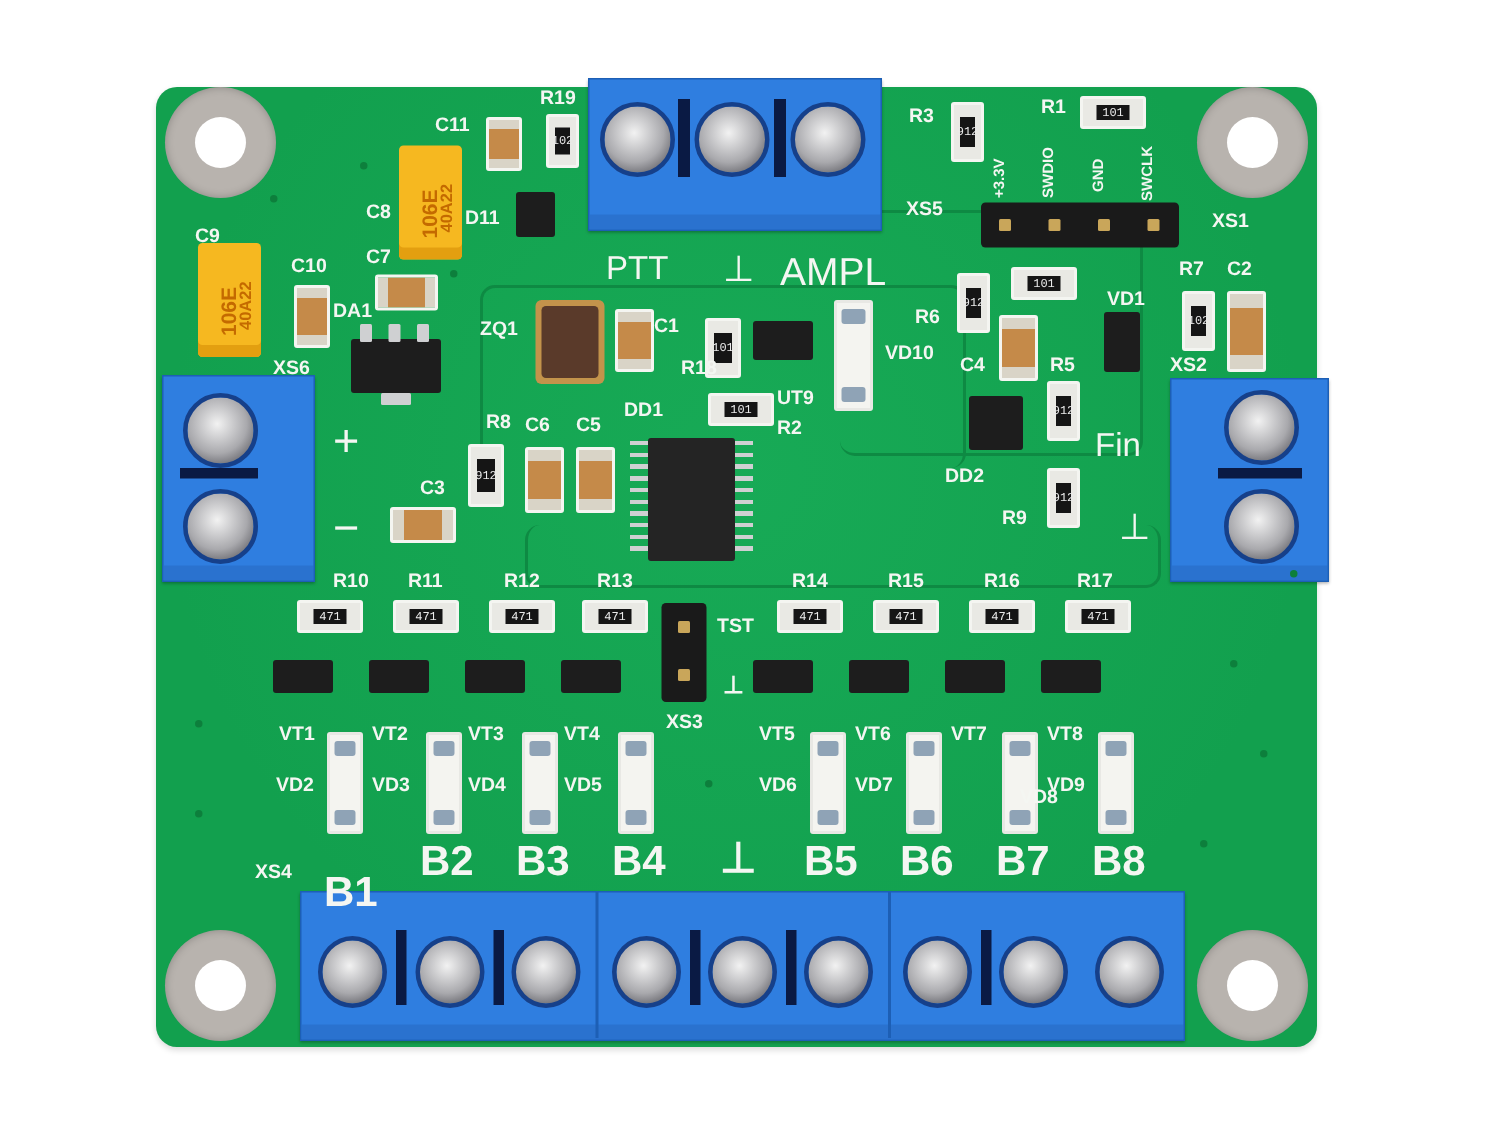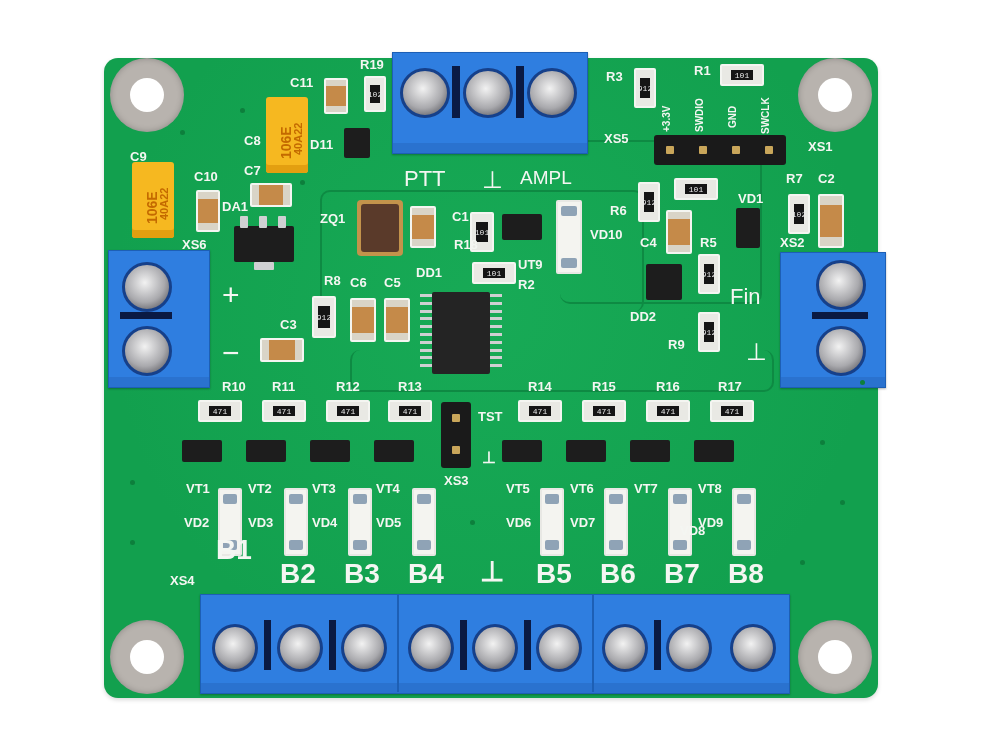--- a/index.html
+++ b/index.html
@@ -212,31 +212,31 @@
 
 <span class="silk s13" style="left:290px;top:76px;">C11</span>
 <span class="silk s13" style="left:360px;top:58px;">R19</span>
 <span class="silk s13" style="left:310px;top:138px;">D11</span>
 <span class="silk s13" style="left:244px;top:134px;">C8</span>
 <span class="silk s13" style="left:244px;top:164px;">C7</span>
 <span class="silk s13" style="left:130px;top:150px;">C9</span>
 <span class="silk s13" style="left:194px;top:170px;">C10</span>
 <span class="silk s13" style="left:222px;top:200px;">DA1</span>
 <span class="silk s13" style="left:320px;top:212px;">ZQ1</span>
-<span class="silk s13" style="left:436px;top:210px;padding-left:16px;">C1</span>
+<span class="silk s13" style="left:436px;top:210px;">C1</span>
 <span class="silk s13" style="left:438px;top:238px;padding-left:16px;">R18</span>
 <span class="silk s13" style="left:518px;top:258px;">UT9</span>
 <span class="silk s13" style="left:518px;top:278px;">R2</span>
 <span class="silk s13" style="left:416px;top:266px;">DD1</span>
 <span class="silk s13" style="left:590px;top:228px;">VD10</span>
 <span class="silk s13" style="left:604px;top:132px;">XS5</span>
 
 <span class="silk big" style="left:404px;top:168px;font-size:22px;">PTT</span>
 <span class="silk big" style="left:482px;top:168px;font-size:24px;">⊥</span>
-<span class="silk big" style="left:520px;top:168px;font-size:19px;">AMPL</span>
+<span class="silk big" style="left:520px;top:168px;font-size:26px;">AMPL</span>
 
 <span class="silk s13" style="left:606px;top:70px;">R3</span>
 <span class="silk s13" style="left:694px;top:64px;">R1</span>
 <span class="silk s12" style="left:662px;top:132px;transform:rotate(-90deg);transform-origin:left top;font-size:10px;">+3.3V</span>
 <span class="silk s12" style="left:695px;top:132px;transform:rotate(-90deg);transform-origin:left top;font-size:10px;">SWDIO</span>
 <span class="silk s12" style="left:728px;top:128px;transform:rotate(-90deg);transform-origin:left top;font-size:10px;">GND</span>
 <span class="silk s12" style="left:761px;top:134px;transform:rotate(-90deg);transform-origin:left top;font-size:10px;">SWCLK</span>
 <span class="silk s13" style="left:808px;top:140px;">XS1</span>
 <span class="silk s13" style="left:610px;top:204px;">R6</span>
 <span class="silk s13" style="left:640px;top:236px;">C4</span>
@@ -283,21 +283,21 @@
 <span class="silk s13" style="left:184px;top:516px;">VD2</span>
 <span class="silk s13" style="left:248px;top:516px;">VD3</span>
 <span class="silk s13" style="left:312px;top:516px;">VD4</span>
 <span class="silk s13" style="left:376px;top:516px;">VD5</span>
 <span class="silk s13" style="left:506px;top:516px;">VD6</span>
 <span class="silk s13" style="left:570px;top:516px;">VD7</span>
 <span class="silk s13" style="left:634px;top:524px;margin-left:46px;">VD8</span>
 <span class="silk s13" style="left:698px;top:516px;">VD9</span>
 
 <span class="silk s13" style="left:170px;top:574px;">XS4</span>
-<span class="silk huge" style="left:216px;top:536px;text-align:center;">B1</span>
+<span class="silk huge" style="left:216px;top:581px;text-align:center;">B1</span>
 <span class="silk huge" style="left:280px;top:560px;">B2</span>
 <span class="silk huge" style="left:344px;top:560px;">B3</span>
 <span class="silk huge" style="left:408px;top:560px;">B4</span>
 <span class="silk huge" style="left:480px;top:558px;">⊥</span>
 <span class="silk huge" style="left:536px;top:560px;">B5</span>
 <span class="silk huge" style="left:600px;top:560px;">B6</span>
 <span class="silk huge" style="left:664px;top:560px;">B7</span>
 <span class="silk huge" style="left:728px;top:560px;">B8</span>
 
 <div class="via" style="left:240px;top:108px;"></div>

